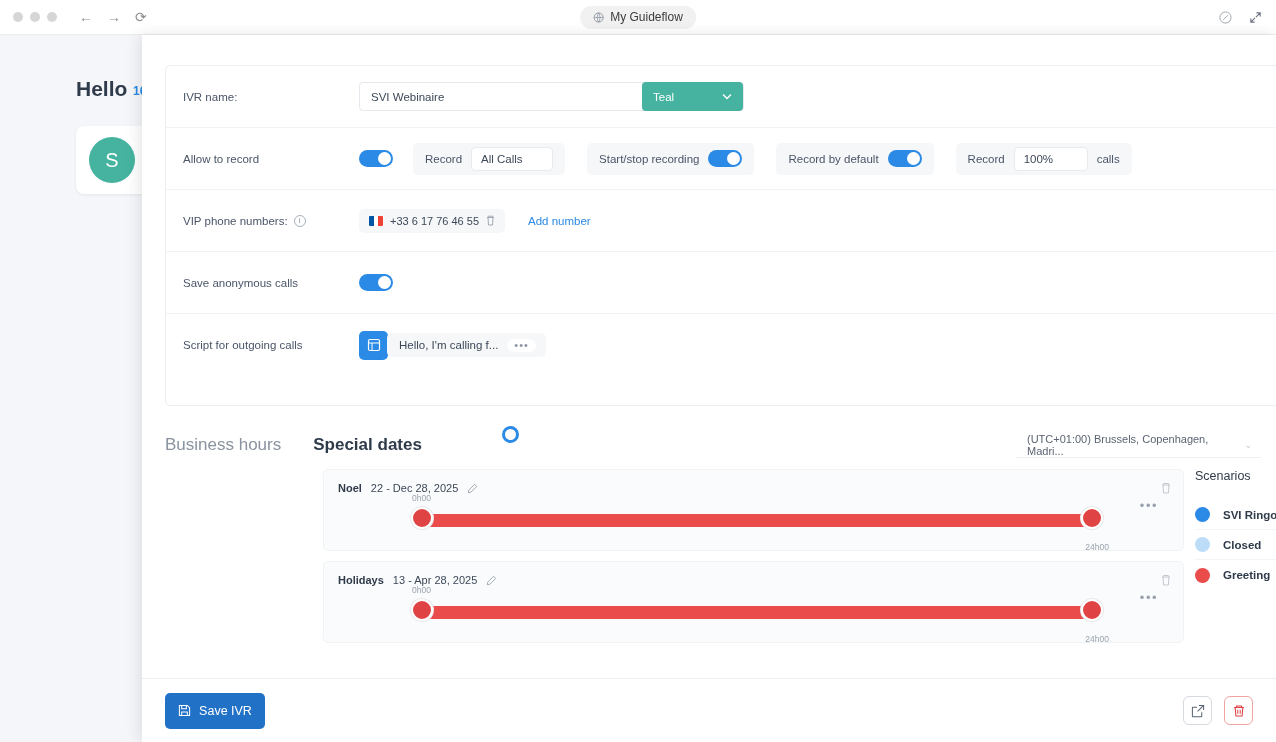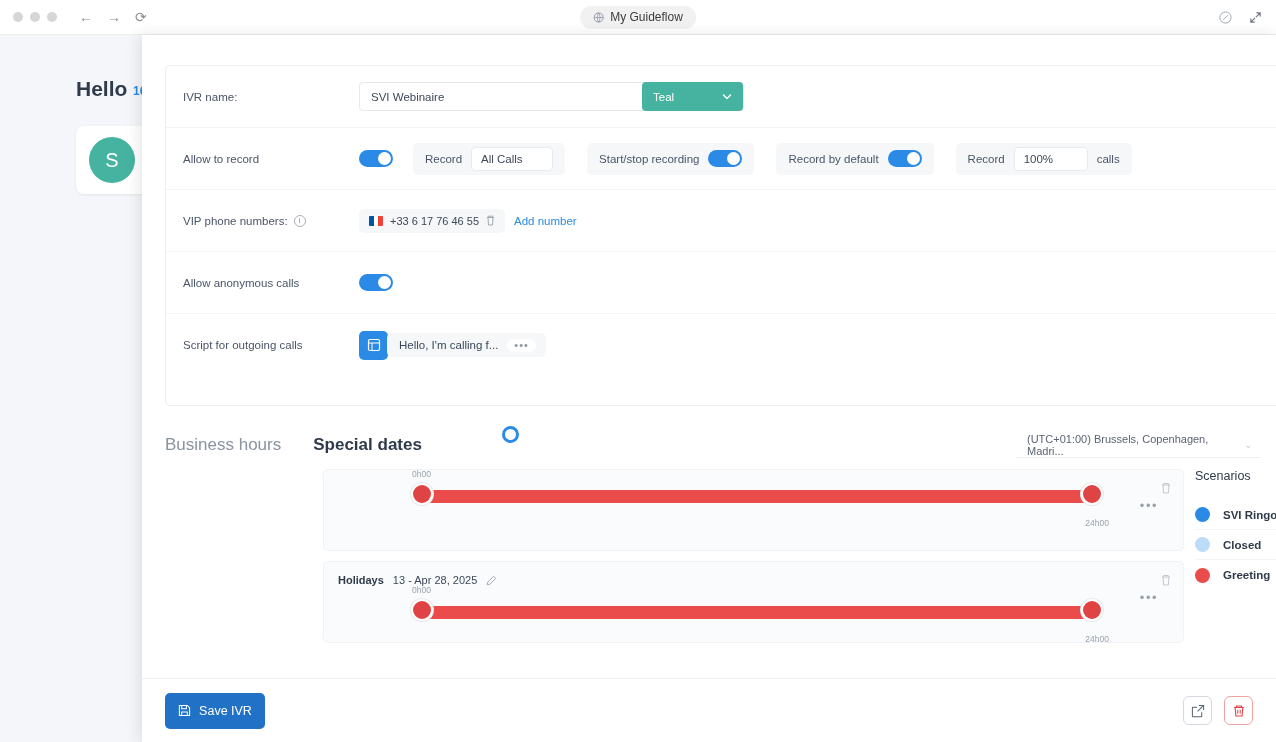--- a/index.html
+++ b/index.html
@@ -346,25 +346,25 @@
               <i class="w"></i>
               <i class="r"></i>
             </span>
           <span>+33 6 17 76 46 55</span>
           <span class="trash-sm">
             <svg width="9" height="11" viewBox="0 0 9 11">
                 <path d="M1 2.5h7M2.2 2.5V1.2h4.6v1.3M2 2.5l.5 7.5h4L7 2.5" fill="none" stroke="#9aa3ae" stroke-width="0.9"></path>
               </svg>
           </span>
         </div>
-        <div class="link-blue" style="margin-left:9px;">Add number</div>
+        <div class="link-blue" style="margin-left:23px;">Add number</div>
       </div>
 
       <div class="gi-row" style="top:186px; height:62px;">
-        <div class="gi-label">Allow anonymous calls</div>
+        <div class="gi-label">Save anonymous calls</div>
         <div class="toggle"></div>
       </div>
 
       <div class="gi-row" style="top:248px; height:62px; border-bottom:none;">
         <div class="gi-label">Script for outgoing calls</div>
         <div class="script-icon">
           <svg width="14" height="14" viewBox="0 0 14 14">
               <rect x="1.5" y="1.5" width="11" height="11" rx="1.5" fill="none" stroke="#fff" stroke-width="1.2"></rect>
               <path d="M1.5 5h11M5 5v7.5" stroke="#fff" stroke-width="1"></path>
             </svg>
@@ -383,20 +383,29 @@
         <span>(UTC+01:00) Brussels, Copenhagen, Madri...</span>
         <span class="tz-caret">⌄</span>
       </div>
     </div>
 
     <div class="cursor-ring"></div>
 
     <div class="dates-wrap">
 
       <div class="date-row">
+        <div class="date-head">
+          <span class="date-name">Noel</span>
+          <span class="date-range">22 - Dec 28, 2025</span>
+          <span class="edit-pen">
+            <svg width="11" height="11" viewBox="0 0 12 12">
+                <path d="M8.3 1.4l2.3 2.3-6.4 6.4-2.8.5.5-2.8z" fill="none" stroke="#9aa3ae" stroke-width="1"></path>
+              </svg>
+          </span>
+        </div>
         <span class="row-trash">
           <svg width="10" height="12" viewBox="0 0 10 12">
               <path d="M1 3h8M2.6 3V1.5h4.8V3M2 3l.6 8h4.8L8 3" fill="none" stroke="#c3c9d1" stroke-width="1"></path>
             </svg>
         </span>
         <div class="slider-area">
           <span class="time-label start">0h00</span>
           <div class="slider-track"></div>
           <div class="knob left"></div>
           <div class="knob right"></div>

